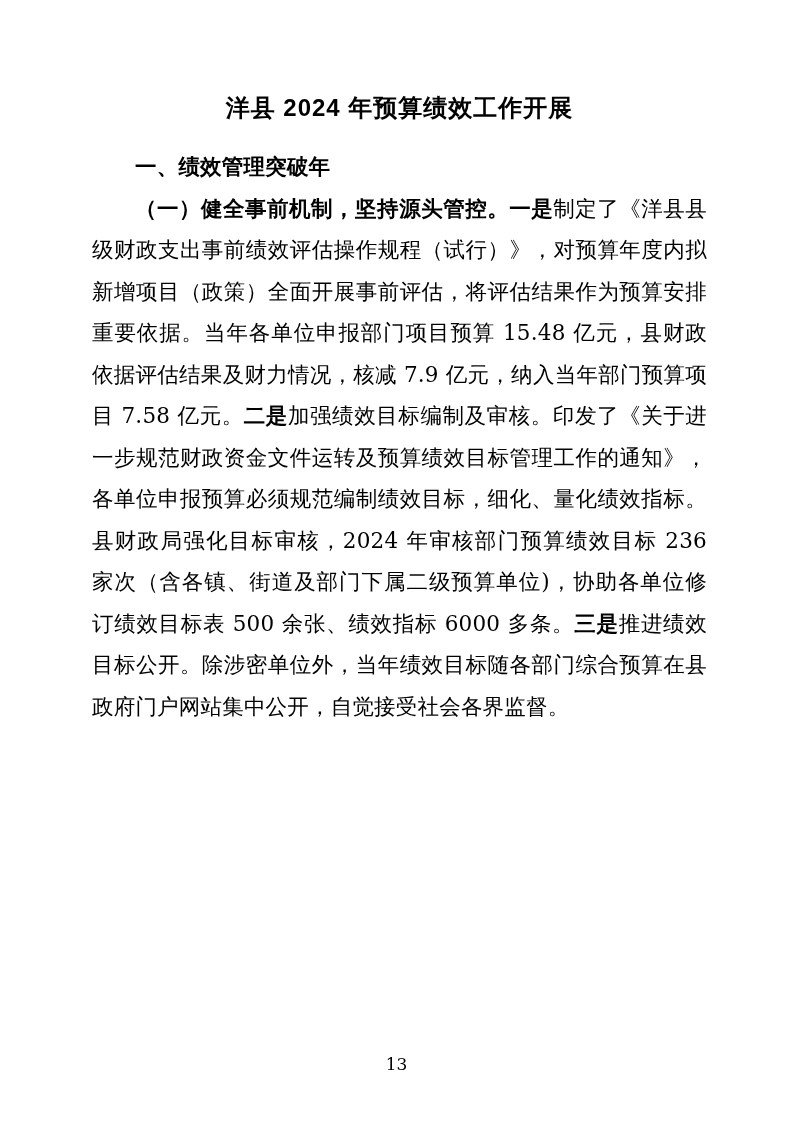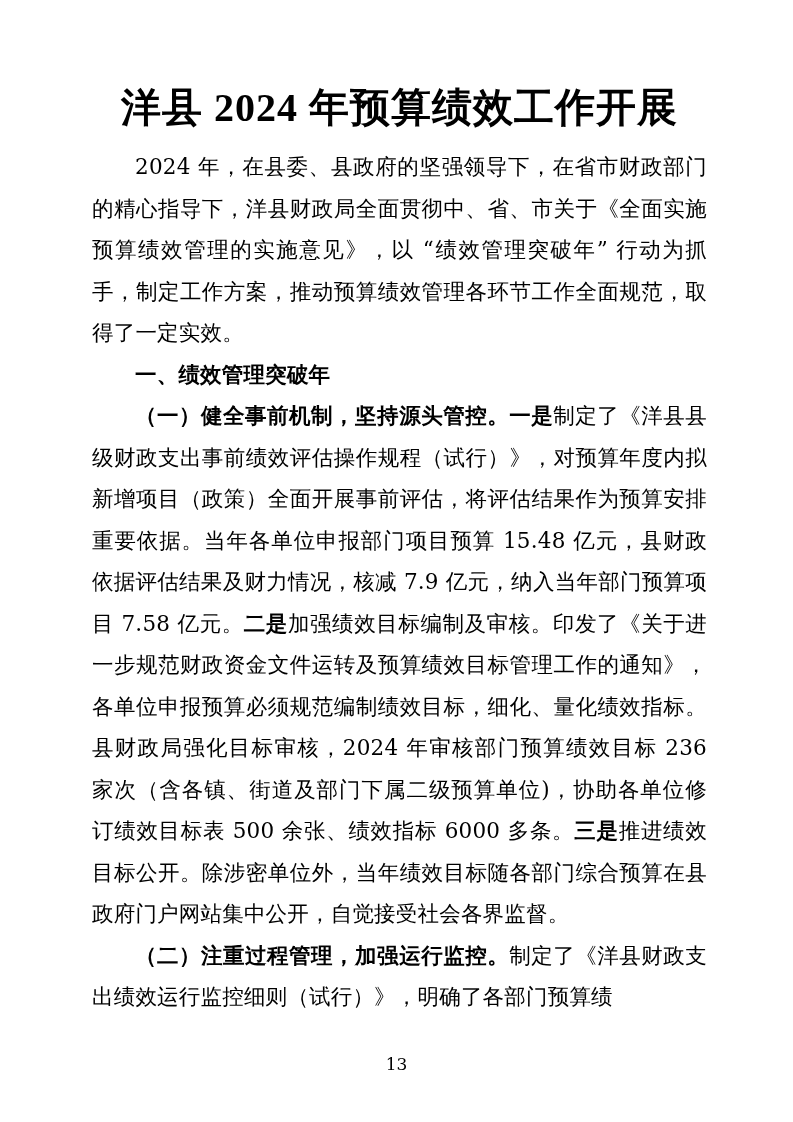--- a/index.html
+++ b/index.html
@@ -19,23 +19,23 @@
     position: absolute;
     left: 0;
     top: 0;
     width: 793px;
     height: 1122px;
     box-sizing: border-box;
     padding: 84px 86px 40px 92px;
   }
   .doc-title {
     text-align: center;
-    font-family: Liberation Serif, serif;
+    font-family: Liberation Sans, sans-serif;
     font-weight: bold;
-    font-size: 40px;
+    font-size: 24px;
     line-height: 48px;
     letter-spacing: 1px;
     margin: 0 0 14px 0;
   }
   .doc-title .line {
     display: block;
   }
   .body-text {
     font-size: 21.5px;
     line-height: 41.5px;
@@ -66,21 +66,19 @@
 </head>
 <body>
 
 <div class="page">
 
   <h1 class="doc-title">
     <span class="line">洋县 2024 年预算绩效工作开展</span>
   </h1>
 
   <div class="body-text">
-    <p class="para"><span>2024 年，在县委、县政府的坚强领导下，在省市财政部门的精心指导下，洋县财政局全面贯彻中、省、市关于《全面实施预算绩效管理的实施意见》，以 “绩效管理突破年” 行动为抓手，制定工作方案，推动预算绩效管理各环节工作全面规范，取得了一定实效。</span></p>
     <p class="para heading"><span class="bold">一、绩效管理突破年</span></p>
     <p class="para"><span class="bold">（一）健全事前机制，坚持源头管控。</span><span class="bold">一是</span><span>制定了《洋县县级财政支出事前绩效评估操作规程（试行）》，对预算年度内拟新增项目（政策）全面开展事前评估，将评估结果作为预算安排重要依据。当年各单位申报部门项目预算 15.48 亿元，县财政依据评估结果及财力情况，核减 7.9 亿元，纳入当年部门预算项目 7.58 亿元。</span><span class="bold">二是</span><span>加强绩效目标编制及审核。印发了《关于进一步规范财政资金文件运转及预算绩效目标管理工作的通知》，各单位申报预算必须规范编制绩效目标，细化、量化绩效指标。县财政局强化目标审核，2024 年审核部门预算绩效目标 236 家次（含各镇、街道及部门下属二级预算单位)，协助各单位修订绩效目标表 500 余张、绩效指标 6000 多条。</span><span class="bold">三是</span><span>推进绩效目标公开。除涉密单位外，当年绩效目标随各部门综合预算在县政府门户网站集中公开，自觉接受社会各界监督。</span></p>
-    <p class="para"><span class="bold">（二）注重过程管理，加强运行监控。</span><span>制定了《洋县财政支出绩效运行监控细则（试行）》，明确了各部门预算绩</span></p>
   </div>
 
   <div class="page-number">13</div>
 
 </div>
 
 </body></html>

